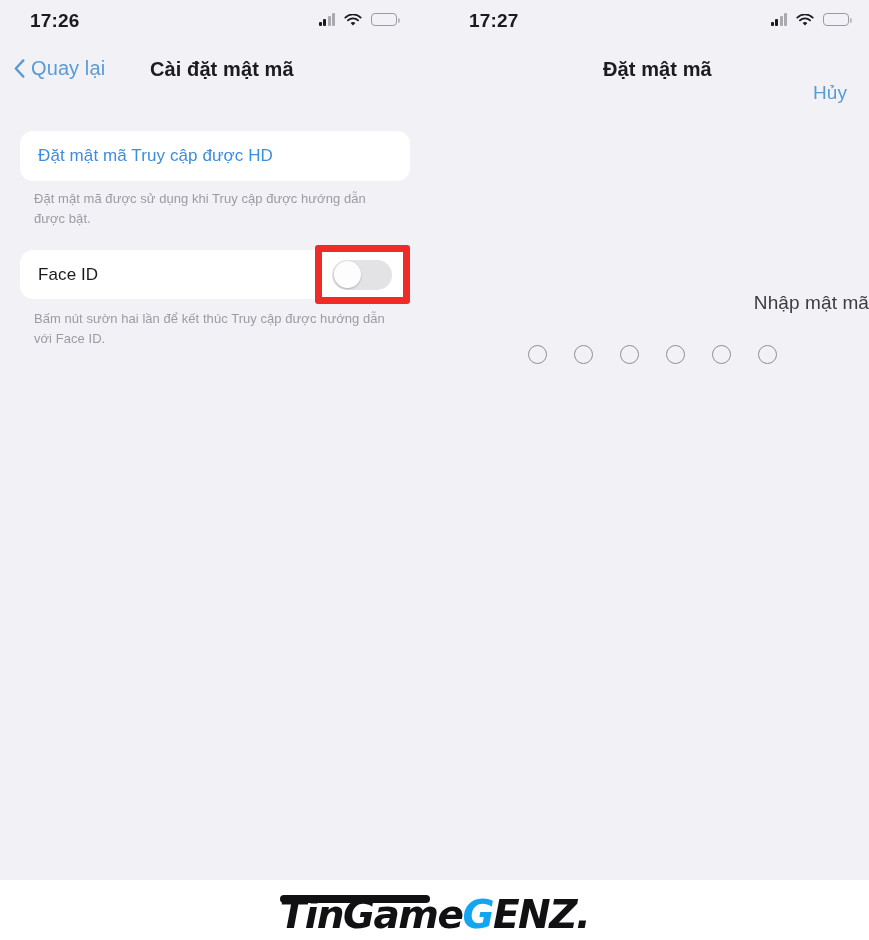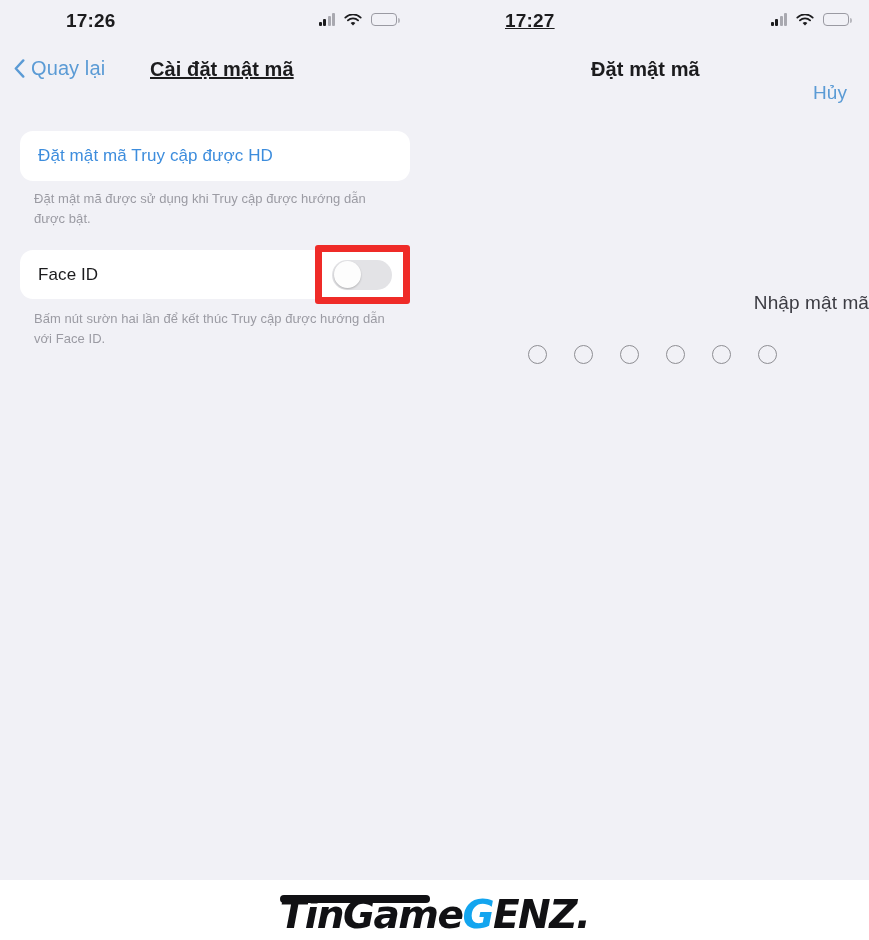--- a/index.html
+++ b/index.html
@@ -27,32 +27,31 @@
     background: #f1f1f6;
   }
   .panel.left  { left: 0;   width: 435px; }
   .panel.right { left: 435px; width: 434px; }
 
   
   .statusbar {
     position: absolute;
     top: 0; left: 0; right: 0;
     height: 44px;
-    margin-left: 36px;
   }
   .status-time {
     position: absolute;
     top: 10px;
     font-size: 19px;
     font-weight: bold;
     color: #1c1c1e;
     letter-spacing: 0.2px;
   }
   .panel.left  .status-time { left: 30px; }
-  .panel.right .status-time { left: 34px; text-decoration: underline; }
+  .panel.right .status-time { left: 34px; }
 
   .status-icons {
     position: absolute;
     top: 13px;
     display: flex;
     align-items: center;
     gap: 9px;
   }
   .panel.left  .status-icons { right: 38px; }
   .panel.right .status-icons { right: 20px; }
@@ -106,22 +105,22 @@
   }
   .nav-title {
     position: absolute;
     top: 14px;
     font-size: 20px;
     font-weight: bold;
     color: #1c1c1e;
     letter-spacing: 0.1px;
     white-space: nowrap;
   }
-  .panel.left  .nav-title { left: 150px; text-decoration: underline; }
-  .panel.right .nav-title { left: 156px; }
+  .panel.left  .nav-title { left: 150px; }
+  .panel.right .nav-title { left: 168px; }
 
   .nav-back {
     position: absolute;
     top: 13px; left: 14px;
     display: flex;
     align-items: center;
     gap: 6px;
     cursor: pointer;
   }
   .chev {

